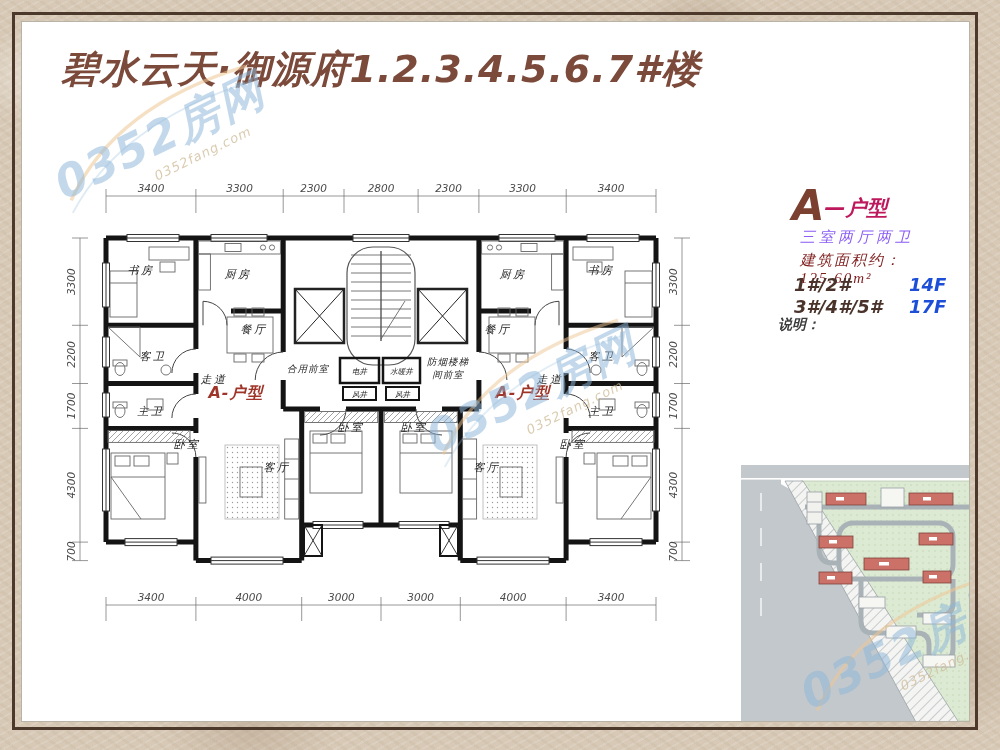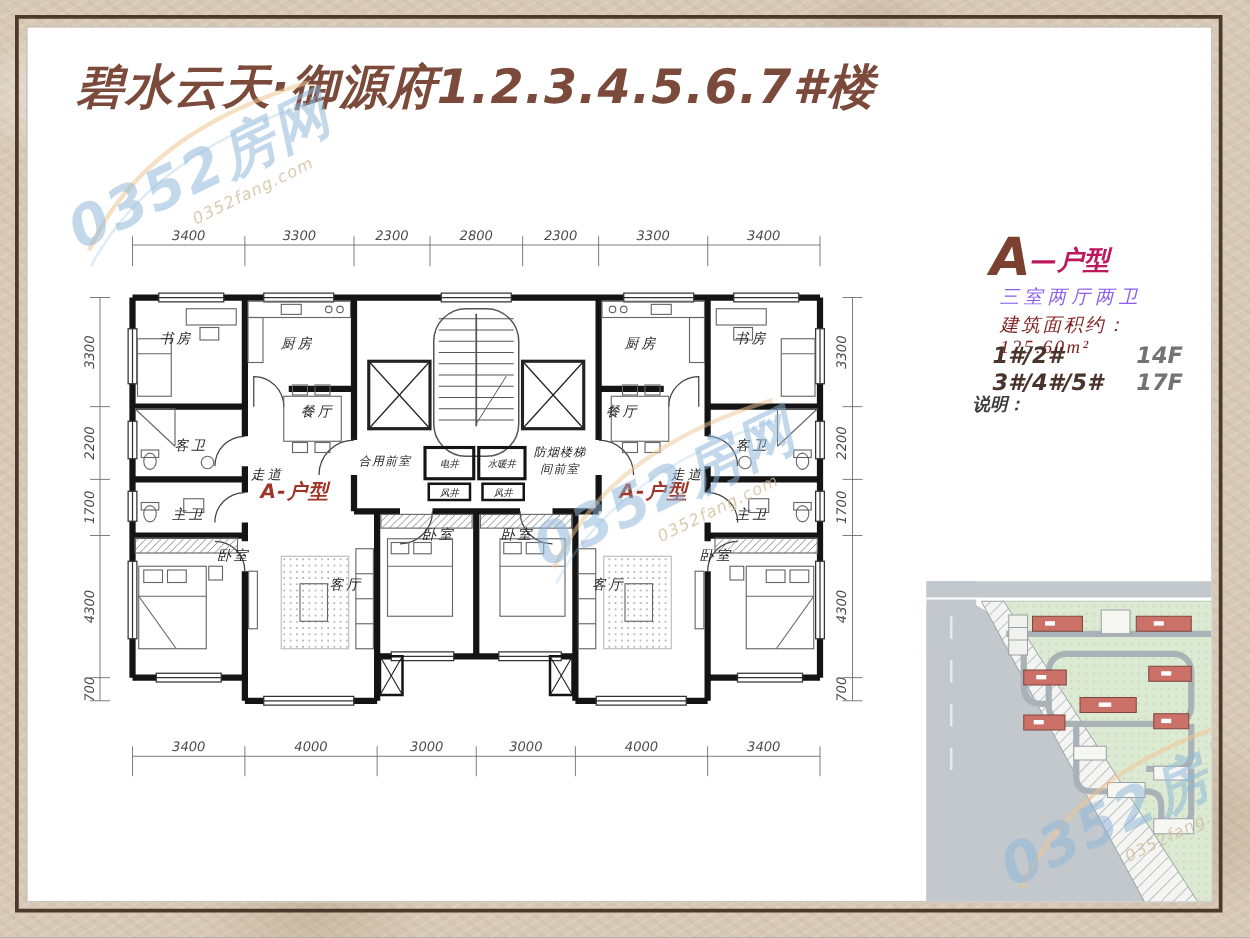--- a/index.html
+++ b/index.html
@@ -38,21 +38,21 @@
   .type-title{position:absolute;left:770px;top:163px;display:flex;align-items:flex-end;z-index:3;}
   .type-letter{font-size:42px;font-weight:700;color:#7b4030;line-height:1;}
   .type-suffix{font-size:21px;font-weight:700;color:#be185d;padding-bottom:5px;}
   .spec-layout{position:absolute;left:778px;top:206px;font-size:15px;color:#8b5cf6;
     letter-spacing:4px;font-family:"Liberation Serif","DejaVu Serif",serif;z-index:3;}
   .spec-area{position:absolute;left:778px;top:229px;font-size:15px;color:#7f1d1d;
     letter-spacing:2px;font-family:"Liberation Serif","DejaVu Serif",serif;z-index:3;}
   .floors{position:absolute;left:772px;top:252px;width:200px;z-index:3;}
   .floor-row{display:flex;height:22px;align-items:flex-start;}
   .floor-bld{width:115px;font-size:18px;font-weight:700;color:#4a332b;}
-  .floor-val{font-size:18px;font-weight:700;color:#737373;}
+  .floor-val{font-size:18px;font-weight:700;color:#1d4ed8;}
   .note{position:absolute;left:756px;top:296px;width:198px;z-index:3;
     font-size:14px;font-weight:700;color:#3c3c3c;line-height:13.6px;}
   .note-title{margin-bottom:0px;}
   
   .siteplan{position:absolute;left:719px;top:431px;z-index:2;}
 </style>
 </head>
 <body>
 
 <div class="page">

